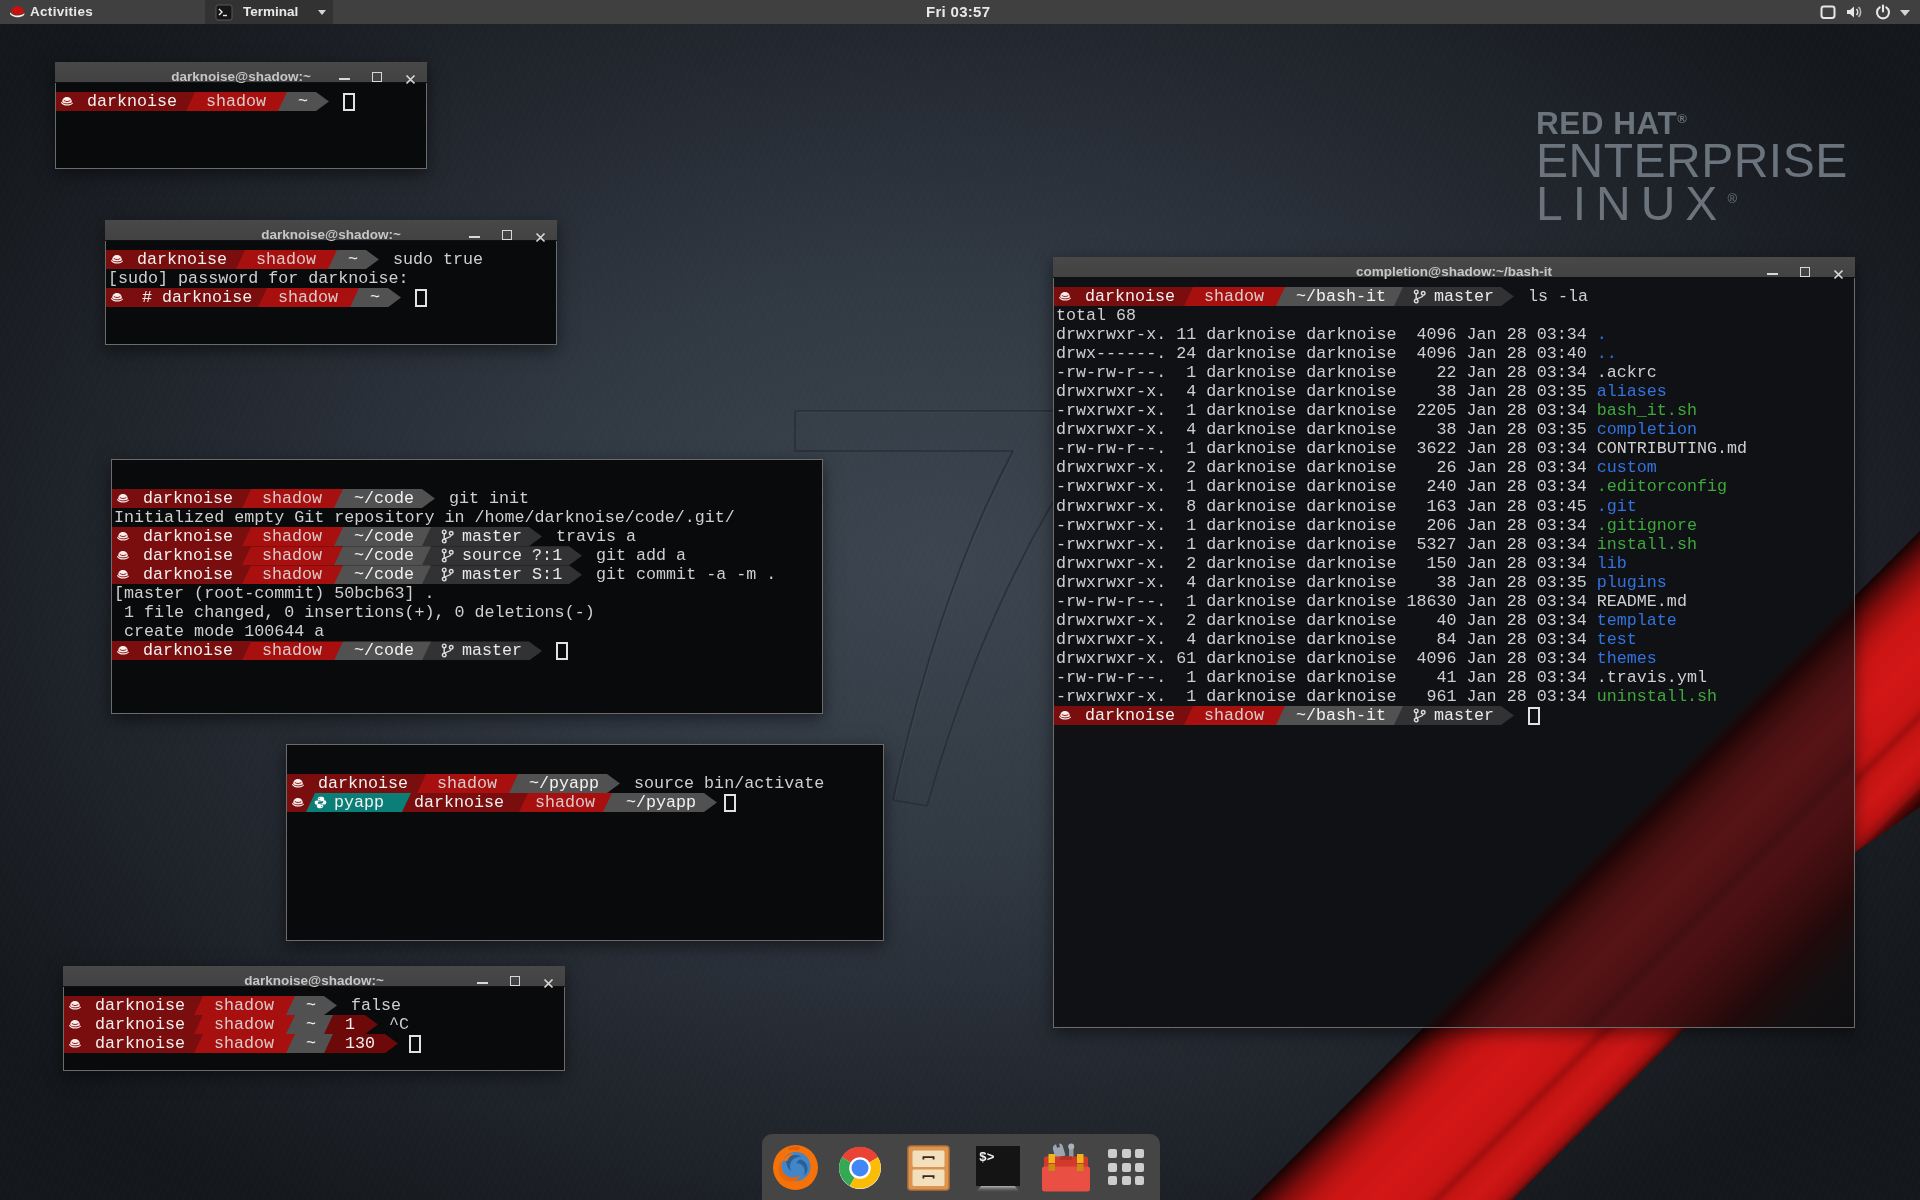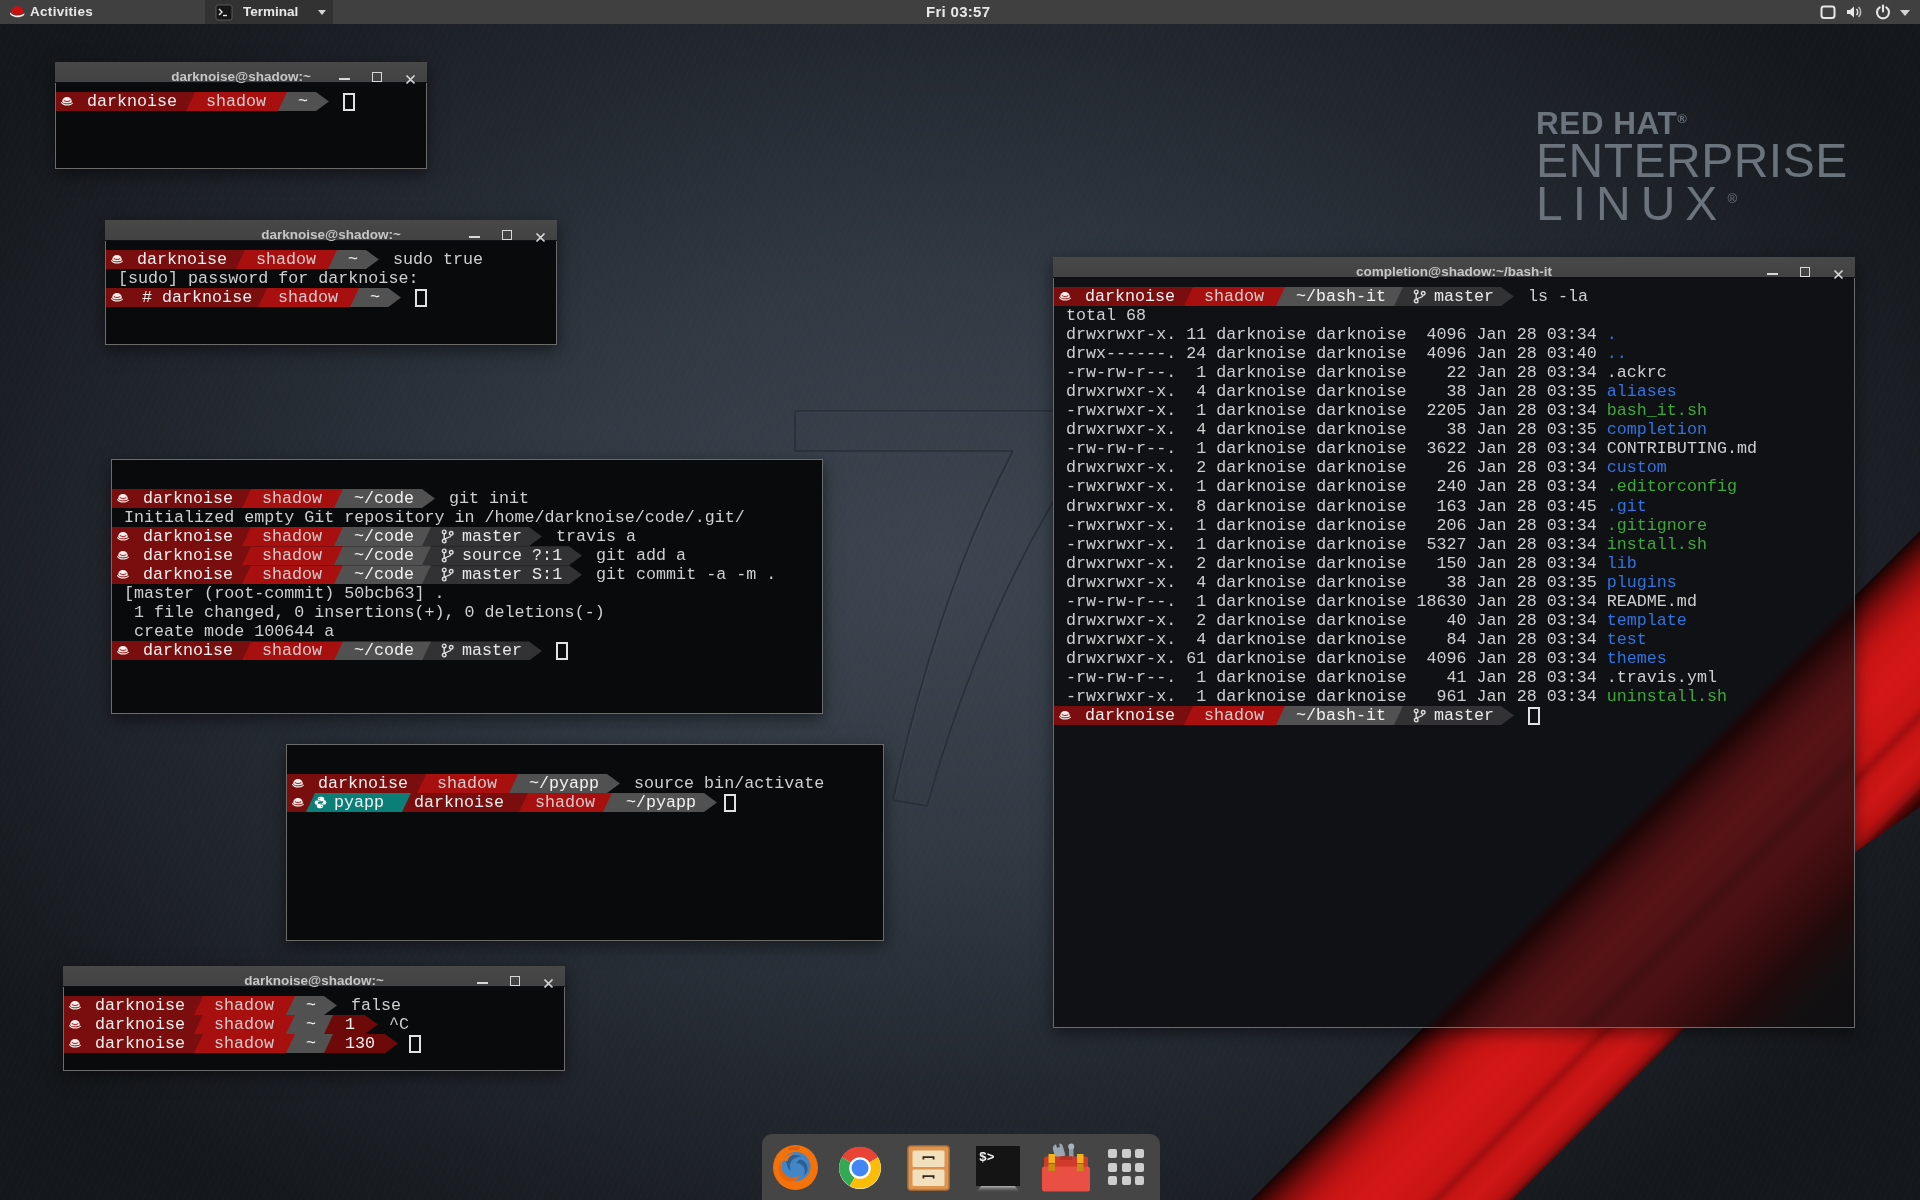--- a/index.html
+++ b/index.html
@@ -42,21 +42,21 @@
   border-bottom:1px solid #0e1013; }
 .tt { position:absolute; left:0; right:0; top:7px; text-align:center; color:#c6c6c6;
   font-size:13.5px; font-weight:bold; }
 .wb { position:absolute; top:9px; }
 .mn { right:77px; width:11px; height:2px; background:#d8d8d8; top:16px; }
 .mx { right:45px; width:10px; height:10px; border:1.5px solid #d8d8d8; top:10px; }
 .cl { right:11px; top:9px; }
 .bd { position:absolute; left:0; top:29px; right:0; bottom:0; overflow:hidden;
   font-family:"Liberation Mono", monospace; font-size:16.7px; line-height:19.05px;
   color:#cfcfcf; white-space:pre; }
-.tl { height:19.05px; padding-left:12px; position:relative; }
+.tl { height:19.05px; padding-left:2px; position:relative; }
 .tl.pl { padding-left:0; }
 .sg { position:absolute; top:0; height:100%; }
 .tx { position:absolute; top:0; font-style:normal; }
 .cmd { position:absolute; top:0; }
 .cur { position:absolute; top:0.5px; width:12px; height:18px; border:2px solid #e2e2e2; }
 .hat { position:relative; top:2px; }
 .br { position:relative; top:2px; }
 .py { position:relative; top:2px; }
 .dimband { position:absolute; left:0; top:0; width:800px; height:741px;
   clip-path:polygon(369px 741px, 801px 309px, 801px 741px);

